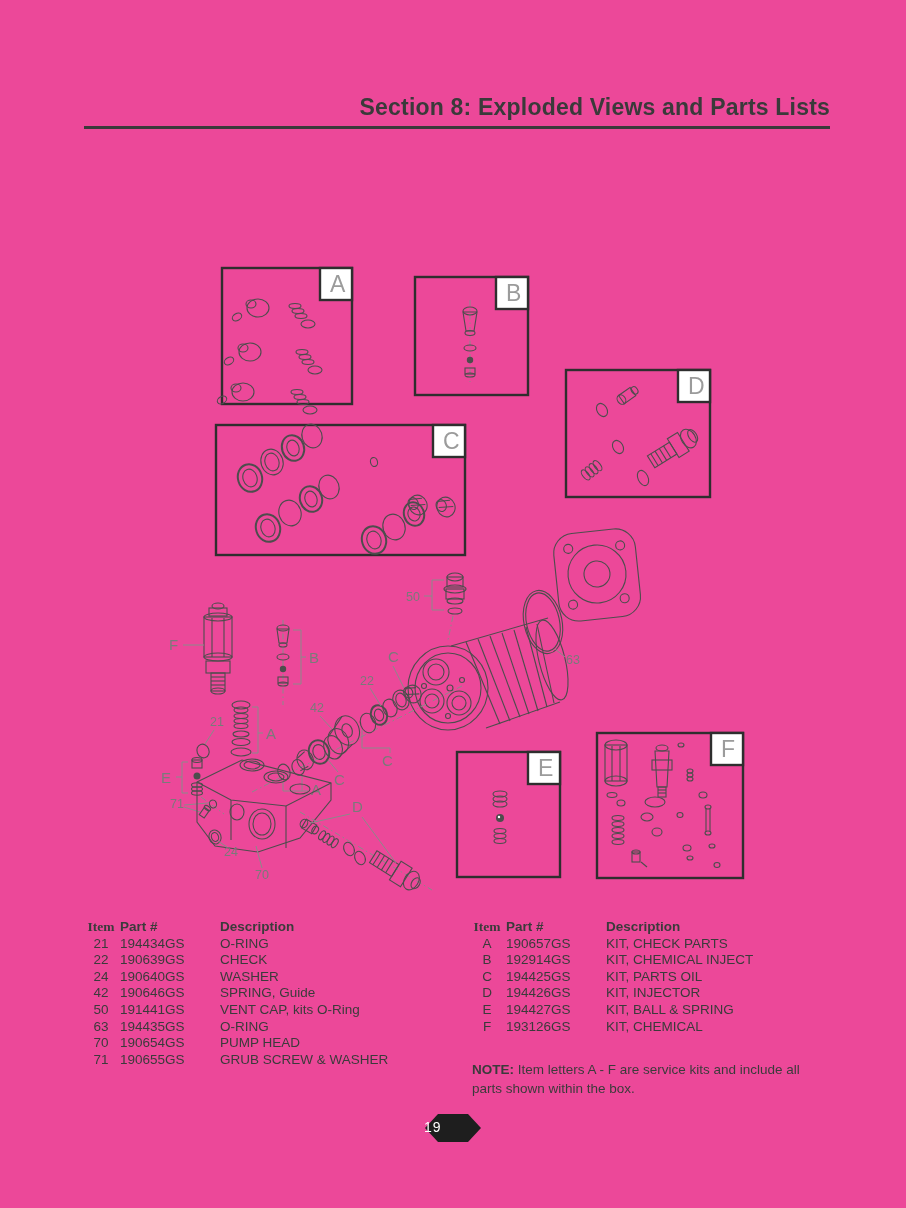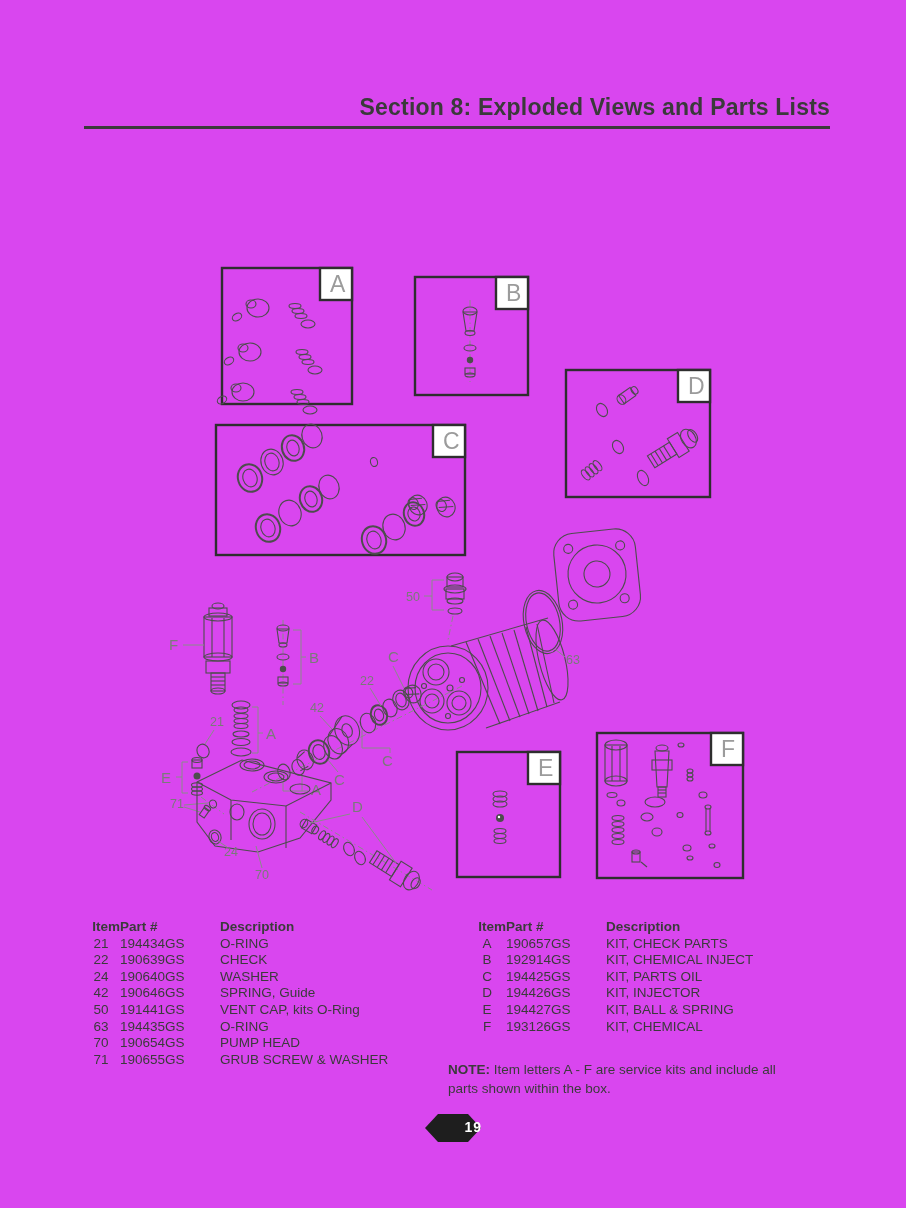--- a/index.html
+++ b/index.html
@@ -1,16 +1,16 @@
 <!DOCTYPE html>
 <html><head>
 <meta charset="utf-8">
 <style>
   html,body{margin:0;padding:0;background:#e8e8e8;}
-  .page{position:relative;width:906px;height:1208px;background:#d946ef;
+  .page{position:relative;width:906px;height:1208px;background:#ec4899;
         font-family:"Liberation Sans",sans-serif;color:#383838;overflow:hidden;}
   .hdr-title{position:absolute;top:94px;right:76px;font-size:23px;font-weight:bold;color:#3a3a3a;letter-spacing:.2px;}
   .hdr-rule{position:absolute;top:126px;left:84px;width:746px;height:3px;background:#3a3a3a;}
   .page-title{position:absolute;top:226px;left:80px;font-size:26px;font-weight:bold;color:#3d3d3d;letter-spacing:.4px;}
   .diagram-svg{position:absolute;left:0;top:0;width:906px;height:1208px;}
 
   
   .box{fill:none;stroke:#2e2e2e;stroke-width:2.4;}
   .lbox{fill:#ffffff;stroke:#2e2e2e;stroke-width:2.4;}
   .blet{fill:#9b9b9b;font-size:23px;font-family:"Liberation Sans",sans-serif;}
@@ -24,27 +24,27 @@
 
   
   .ptable{position:absolute;font-size:13.5px;line-height:16.6px;color:#3b3b3b;}
   .ptable .trow{display:grid;}
   .ptable.left-table{left:82px;top:919px;width:330px;}
   .ptable.left-table .trow{grid-template-columns:38px 100px 1fr;}
   .ptable.right-table{left:468px;top:919px;width:360px;}
   .ptable.right-table .trow{grid-template-columns:38px 100px 1fr;}
   .ptable .hrow{font-weight:bold;}
   .cell.item{text-align:center;}
-  .hrow .cell.item{text-align:right;}
-  .note{position:absolute;left:448px;top:1046px;width:352px;font-size:13.5px;line-height:19px;color:#3b3b3b;}
+  .hrow .cell.item{text-align:center;font-family:Liberation Serif, serif;}
+  .note{position:absolute;left:472px;top:1046px;width:352px;font-size:13.5px;line-height:19px;color:#3b3b3b;}
   .note b{font-weight:bold;}
   .badge{position:absolute;left:424px;top:1112px;width:58px;height:32px;}
   .badge svg{position:absolute;left:0;top:0;}
-  .badge .num{position:absolute;left:0;top:7px;width:58px;text-align:right;
-      color:#ffffff;font-size:14px;font-weight:bold;letter-spacing:1px;}
+  .badge .num{position:absolute;left:0;top:7px;width:58px;text-align:left;
+      color:#ffffff;font-size:14px;font-weight:normal;letter-spacing:1px;}
 </style>
 </head>
 <body>
 
 <div class="page">
 
   <div class="hdr-title">Section 8: Exploded Views and Parts Lists</div>
   <div class="hdr-rule"></div>
 
 

